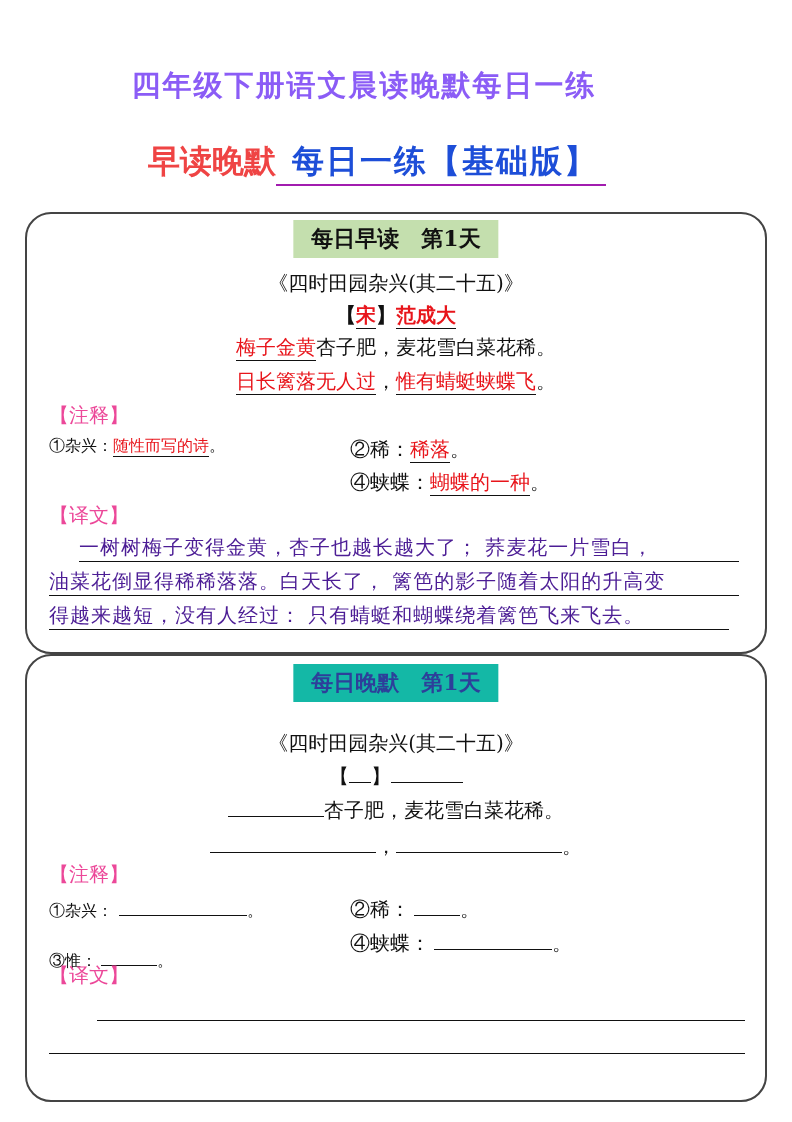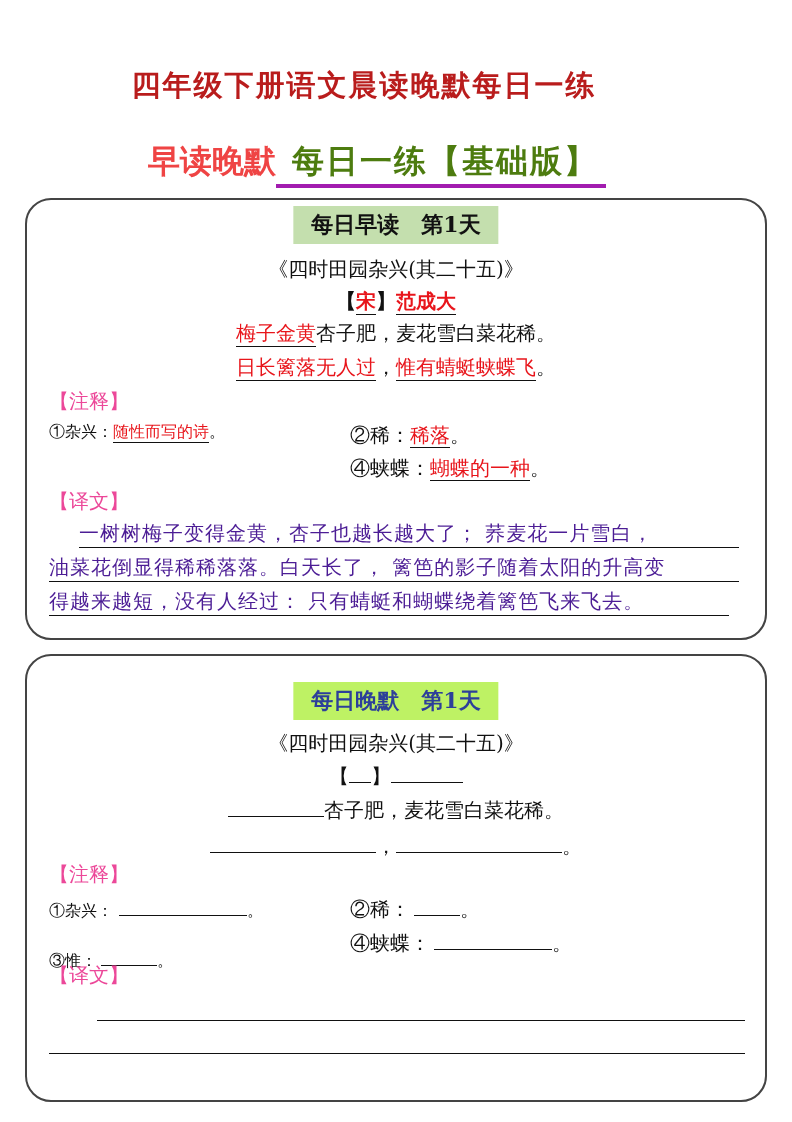--- a/index.html
+++ b/index.html
@@ -1,34 +1,34 @@
 <!DOCTYPE html>
 <html><head>
 <meta charset="utf-8">
 <style>
   html, body { margin:0; padding:0; background:#ffffff; }
   body { width:792px; height:1122px; position:relative; font-family:"DejaVu Serif", "Liberation Serif", serif; color:#111; overflow:hidden; }
   .abs { position:absolute; }
-  .doc-title { left:0; width:728px; top:66px; text-align:center; font-size:29px; font-weight:bold; letter-spacing:2px; color:#b91c1c; }
+  .doc-title { left:0; width:728px; top:66px; text-align:center; font-size:29px; font-weight:bold; letter-spacing:2px; color:#8b5cf6; }
   .sub-title { top:140px; left:148px; font-size:32px; font-weight:bold; white-space:nowrap; }
   .sub-title .black { color:#ef4444; }
-  .sub-title .red { color:#4d7c0f; display:inline-block; border-bottom:4px solid #a21caf; padding:0 8px 0 16px; letter-spacing:2px; }
+  .sub-title .red { color:#1d4ed8; display:inline-block; border-bottom:2px solid #a21caf; padding:0 8px 0 16px; letter-spacing:2px; }
   .card { position:absolute; left:25px; width:742px; border:2px solid #444; border-radius:26px; box-sizing:border-box; }
-  .card1 { top:198px; height:442px; }
+  .card1 { top:212px; height:442px; }
   .card2 { top:654px; height:448px; }
   .day-badge { position:absolute; left:50%; transform:translateX(-50%); padding:4px 18px; font-size:22px; font-weight:bold; white-space:nowrap; }
   .badge-green { top:6px; background:#c4dfae; color:#111; }
-  .badge-blue { top:26px; background:#bef264; color:#2d3f9a; }
+  .badge-blue { top:8px; background:#14b8a6; color:#2d3f9a; }
   .center-line { position:absolute; left:0; width:100%; text-align:center; font-size:20px; white-space:nowrap; }
   .red { color:#e8151b; }
   .ul { border-bottom:1.5px solid #111; padding-bottom:1px; }
   .blank { display:inline-block; border-bottom:1.5px solid #111; height:20px; vertical-align:baseline; }
   .sec-label { position:absolute; left:22px; font-size:20px; color:#ec4899; }
   .note-row { position:absolute; left:22px; font-size:16px; white-space:nowrap; }
-  .note-right { position:absolute; left:323px; font-size:20px; white-space:nowrap;font-family:Liberation Serif, serif; }
+  .note-right { position:absolute; left:323px; font-size:20px; white-space:nowrap; }
   .trans-line { position:absolute; font-size:20px; color:#4c1d95; white-space:nowrap; border-bottom:1.5px solid #111; letter-spacing:1px; }
   .rule { position:absolute; height:0; border-top:1.5px solid #111; }
 </style>
 </head>
 <body>
 
 <div class="abs doc-title">四年级下册语文晨读晚默每日一练</div>
 <div class="abs sub-title">
   <span class="black">早读晚默</span><span class="red">每日一练【基础版】</span>
 </div>

